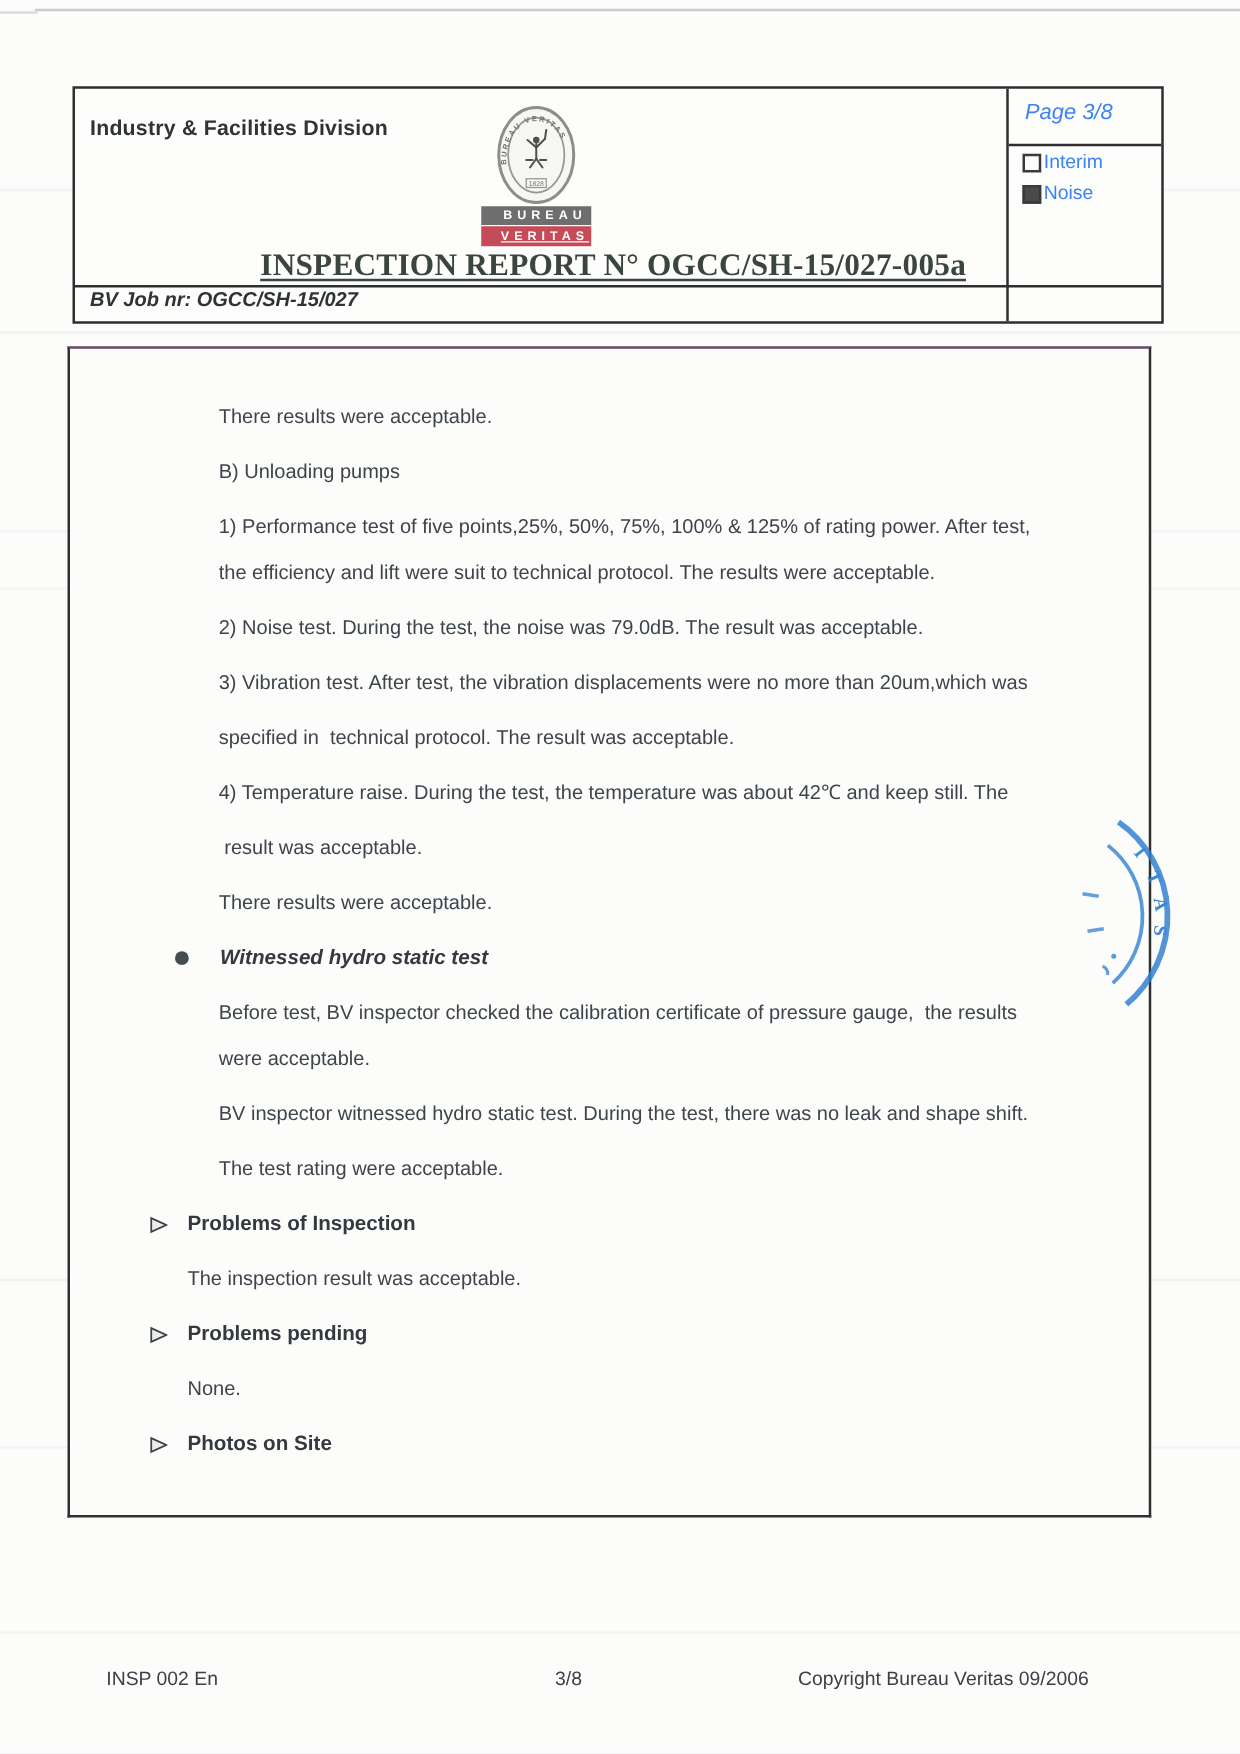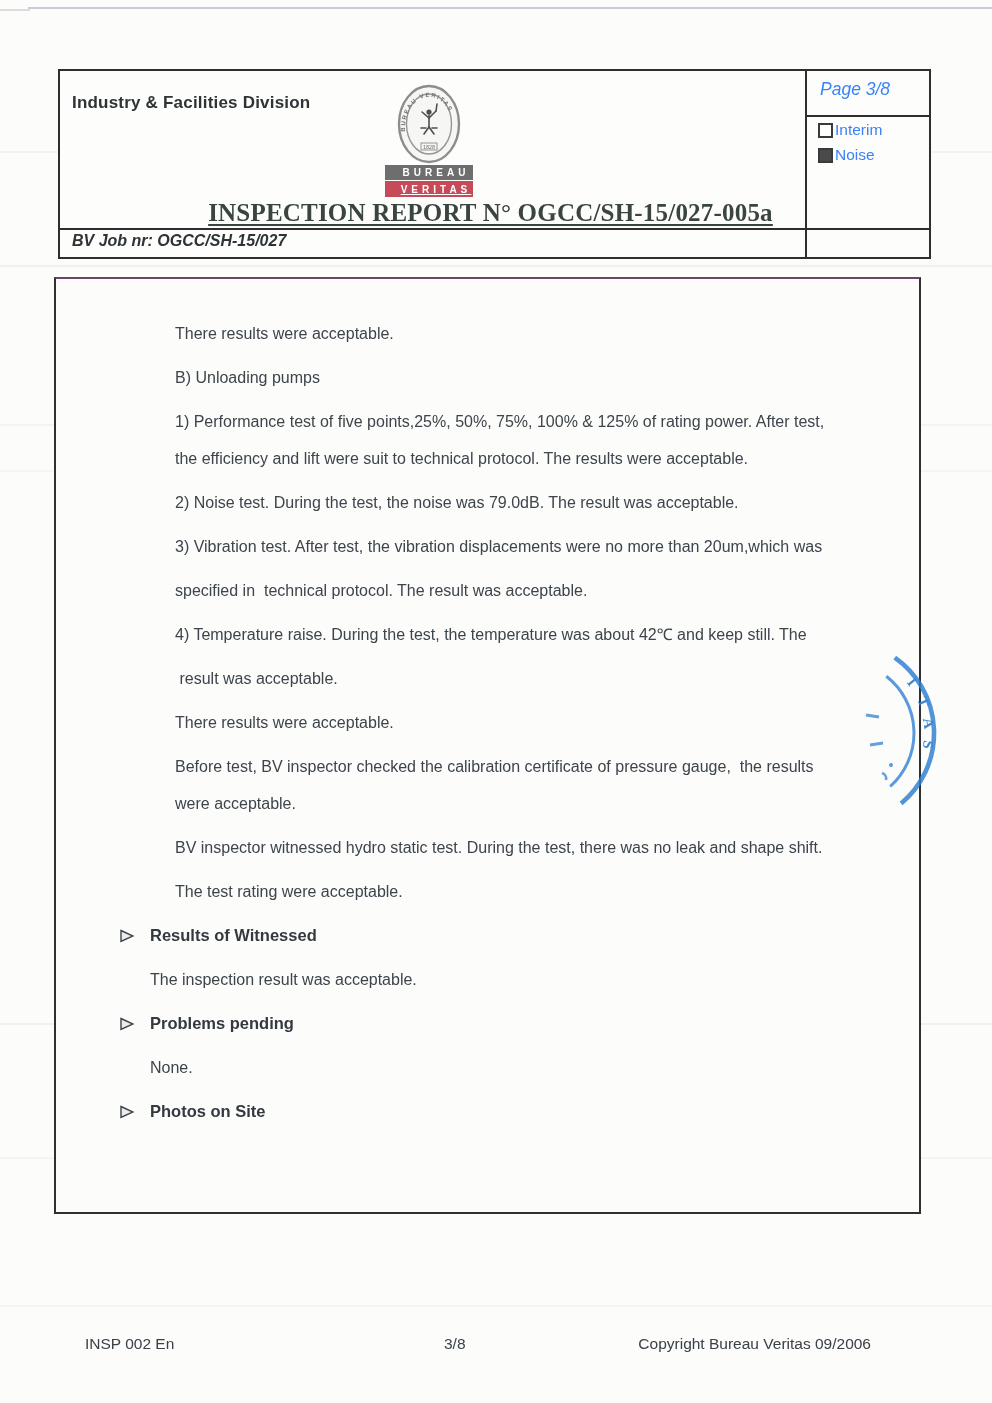--- a/index.html
+++ b/index.html
@@ -139,35 +139,39 @@
       </div>
       <div class="bp">
         <div class="ln">4) Temperature raise. During the test, the temperature was about 42℃ and keep still. The</div>
       </div>
       <div class="bp">
         <div class="ln"> result was acceptable.</div>
       </div>
       <div class="bp">
         <div class="ln">There results were acceptable.</div>
       </div>
+      <div class="bullet-row">
+        <span class="dot"></span>
+        <span class="bullet-text">Witnessed hydro static test</span>
+      </div>
       <div class="bp">
         <div class="ln">Before test, BV inspector checked the calibration certificate of pressure gauge,  the results</div>
         <div class="ln">were acceptable.</div>
       </div>
       <div class="bp">
         <div class="ln">BV inspector witnessed hydro static test. During the test, there was no leak and shape shift.</div>
       </div>
       <div class="bp">
         <div class="ln">The test rating were acceptable.</div>
       </div>
       <div class="arrow-row">
         <svg class="arrow-ic" width="14" height="14" viewBox="0 0 14 14">
           <polygon points="1,1.5 13,7 1,12.5" fill="#ececec" stroke="#3c4349" stroke-width="1.4"></polygon>
         </svg>
-        <span class="arrow-text">Results of Witnessed</span>
+        <span class="arrow-text">Problems of Inspection</span>
       </div>
       <div class="bp p2">
         <div class="ln">The inspection result was acceptable.</div>
       </div>
       <div class="arrow-row">
         <svg class="arrow-ic" width="14" height="14" viewBox="0 0 14 14">
           <polygon points="1,1.5 13,7 1,12.5" fill="#ececec" stroke="#3c4349" stroke-width="1.4"></polygon>
         </svg>
         <span class="arrow-text">Problems pending</span>
       </div>

